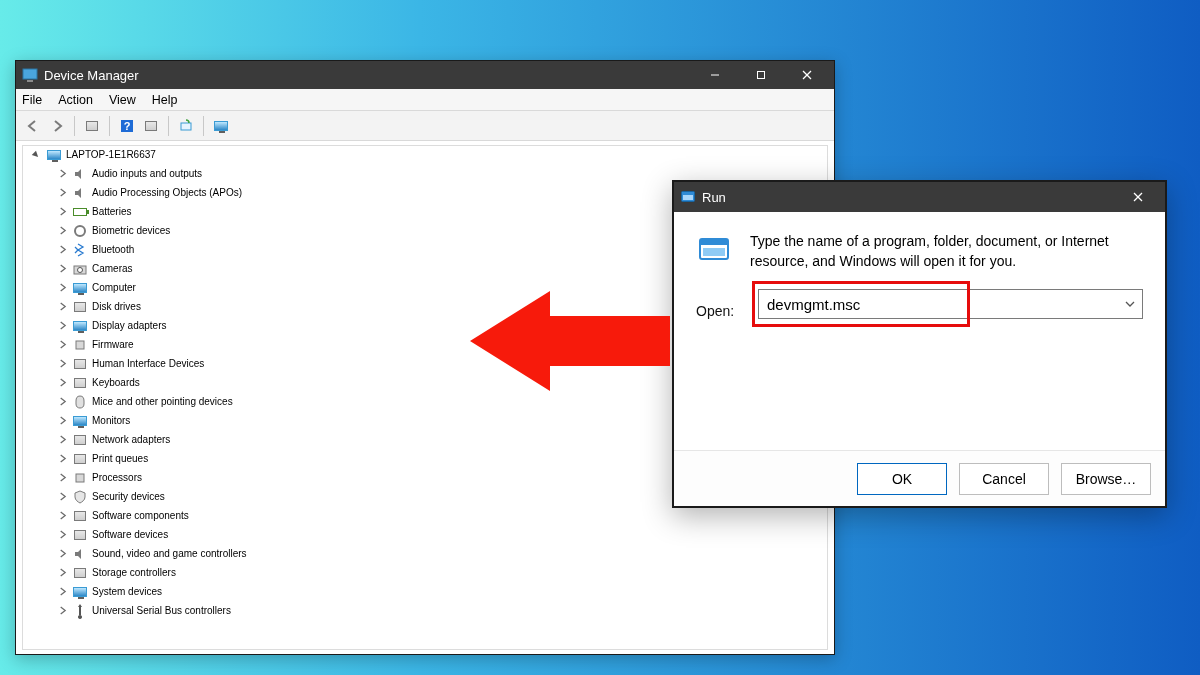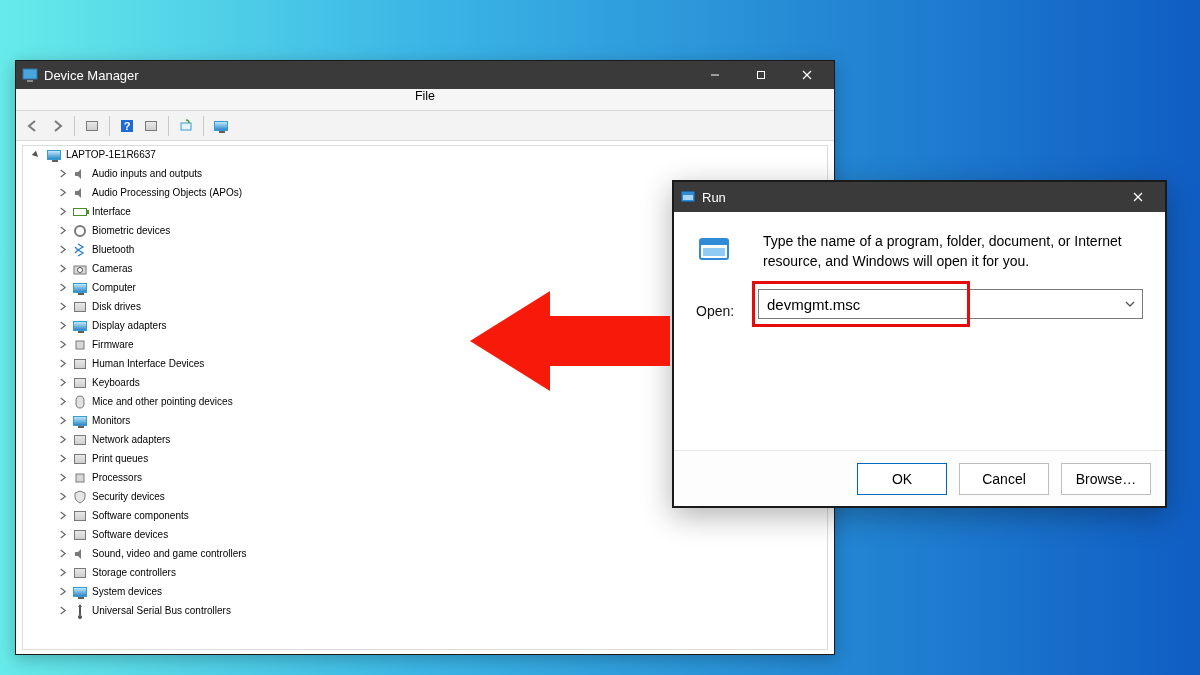--- a/index.html
+++ b/index.html
@@ -34,21 +34,21 @@
     user-select:none;
   }
   .titlebar-left{display:flex;align-items:center;gap:6px}
   .titlebar-icon{width:16px;height:16px;display:inline-flex;align-items:center;justify-content:center}
   .titlebar-title{font-size:13px}
   .winbtns{display:flex;gap:0}
   .winbtn{width:46px;height:28px;display:flex;align-items:center;justify-content:center;color:#fff}
   .winbtn svg{width:10px;height:10px}
   .devmgr .menubar{
     height:22px;background:var(--menubar-bg);border-bottom:1px solid var(--menubar-border);
-    display:flex;align-items:center;padding:0 6px;gap:16px;font-size:12.5px;color:#000;flex-direction:column;
+    display:flex;align-items:center;padding:0 6px;gap:16px;font-size:12.5px;color:#000;
   }
   .toolbar{
     height:30px;background:var(--toolbar-bg);border-bottom:1px solid var(--menubar-border);
     display:flex;align-items:center;padding:0 6px;gap:2px;
   }
   .toolbtn{width:22px;height:22px;display:flex;align-items:center;justify-content:center;border:1px solid transparent;border-radius:2px}
   .toolsep{width:1px;height:20px;background:#c8c8c8;margin:0 4px}
   .treepane{flex:1;background:var(--tree-bg);overflow:hidden;padding:4px 0;font-size:10px;color:var(--text);position:relative;}
   .treepane-border{position:absolute;left:6px;right:6px;top:4px;bottom:4px;border:1px solid #dcdcdc;pointer-events:none}
   .root{padding-left:10px}
@@ -65,21 +65,21 @@
   .ic-battery:after{content:"";position:absolute;right:-3px;top:1px;width:2px;height:4px;background:#4a8c2a}
   .ic-circle{width:12px;height:12px;border:2px solid #7a7a7a;border-radius:50%}
   
   .run{
     position:absolute;left:672px;top:180px;width:495px;height:328px;
     border:2px solid var(--run-border);background:#fff;box-shadow:0 8px 28px rgba(0,0,0,.3);
     display:flex;flex-direction:column;
   }
   .run .titlebar{height:30px}
   .run-body{flex:1;padding:20px 22px 10px 22px;display:flex;flex-direction:column;gap:18px}
-  .run-desc-row{display:flex;gap:31px;align-items:flex-start}
+  .run-desc-row{display:flex;gap:18px;align-items:flex-start}
   .run-appicon{width:36px;height:36px;flex-shrink:0;display:flex;align-items:center;justify-content:center}
   .run-desc{font-size:14px;line-height:1.4;color:#000}
   .run-openrow{display:flex;align-items:flex-end;gap:14px}
   .run-openlabel{font-size:14px;color:#111;width:48px}
   .run-combobox{flex:1;position:relative;height:30px;border:1px solid #7a7a7a;display:flex;align-items:center;background:#fff}
   .run-input{flex:1;border:none;outline:none;font-size:15px;padding:0 8px;font-family:inherit}
   .run-chevron{width:24px;display:flex;align-items:center;justify-content:center;color:#555}
   .run-highlight{position:absolute;border:3px solid var(--highlight-red);pointer-events:none}
   .run-footer{
     height:56px;background:var(--run-footer-bg);border-top:1px solid #e6e6e6;
@@ -213,21 +213,21 @@
       </div>
       <div class="node child">
         <span class="expander">
             <svg width="9" height="9" viewBox="0 0 10 10">
               <path d="M3 1 L8 5 L3 9" fill="none" stroke="#6b6b6b" stroke-width="1.4"></path>
             </svg>
           </span>
         <span class="node-icon">
             <span class="ic-battery"></span>
           </span>
-        <span class="node-label">Interface</span>
+        <span class="node-label">Batteries</span>
       </div>
       <div class="node child">
         <span class="expander">
             <svg width="9" height="9" viewBox="0 0 10 10">
               <path d="M3 1 L8 5 L3 9" fill="none" stroke="#6b6b6b" stroke-width="1.4"></path>
             </svg>
           </span>
         <span class="node-icon">
             <span class="ic-circle"></span>
           </span>

